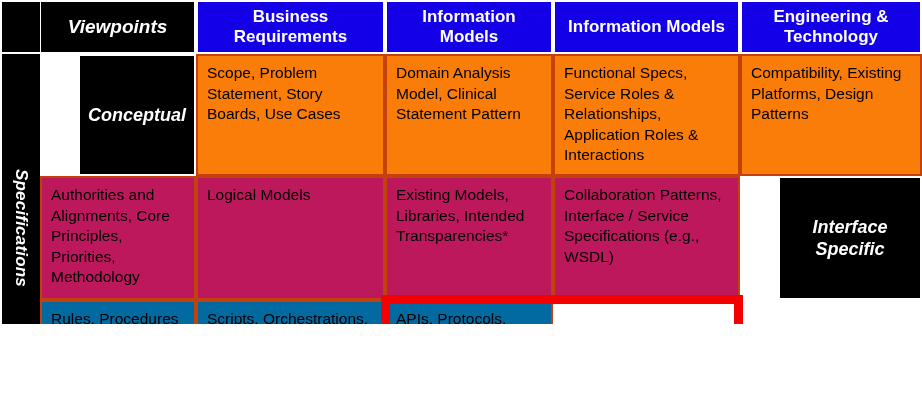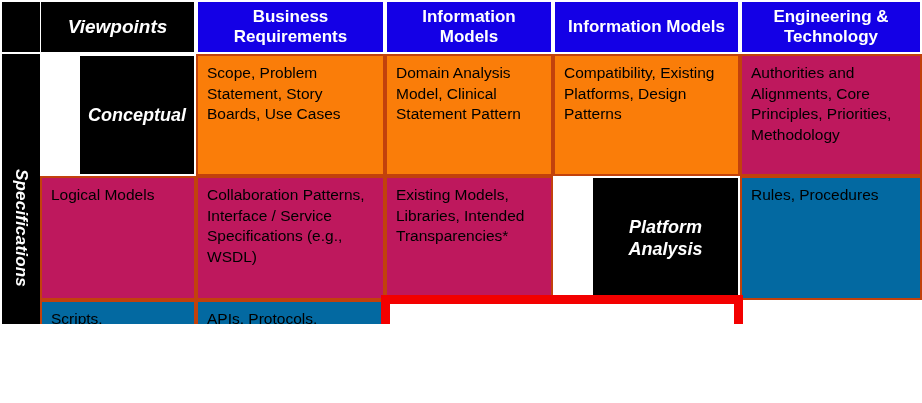--- a/index.html
+++ b/index.html
@@ -142,28 +142,29 @@
     <div class="cell col-head">Information Models</div>
     <div class="cell col-head">Engineering &amp; Technology</div>
 
     <div class="cell spec-spine" style="grid-row: 2 / span 3; grid-column: 1;">
       <span class="vtext">Specifications</span>
     </div>
 
     <div class="cell row-label">Conceptual</div>
     <div class="cell data-cell tier-conceptual">Scope, Problem Statement, Story Boards, Use Cases</div>
     <div class="cell data-cell tier-conceptual">Domain Analysis Model, Clinical Statement Pattern</div>
+    <div class="cell data-cell tier-conceptual">Functional Specs, Service Roles &amp; Relationships, Application Roles &amp; Interactions</div>
     <div class="cell data-cell tier-conceptual">Compatibility, Existing Platforms, Design Patterns</div>
 
     <div class="cell data-cell tier-independent">Authorities and Alignments,  Core Principles, Priorities, Methodology</div>
     <div class="cell data-cell tier-independent">Logical Models</div>
+    <div class="cell data-cell tier-independent">Existing Models, Libraries, Intended Transparencies*</div>
     <div class="cell data-cell tier-independent">Collaboration Patterns, Interface / Service Specifications (e.g., WSDL)</div>
-    <div class="cell data-cell tier-independent">Existing Models, Libraries, Intended Transparencies*</div>
 
-    <div class="cell row-label">Platform Analysis</div>
+    <div class="cell row-label">Interface Specific</div>
     <div class="cell data-cell tier-specific">Rules, Procedures</div>
     <div class="cell data-cell tier-specific">Scripts, Orchestrations, Interface Implementations</div>
     <div class="cell data-cell tier-specific">APIs, Protocols, Transforms, ITS, Deployment Models</div>
 
   </div>
 
   <div class="highlight-box"></div>
 
 </div>
 

